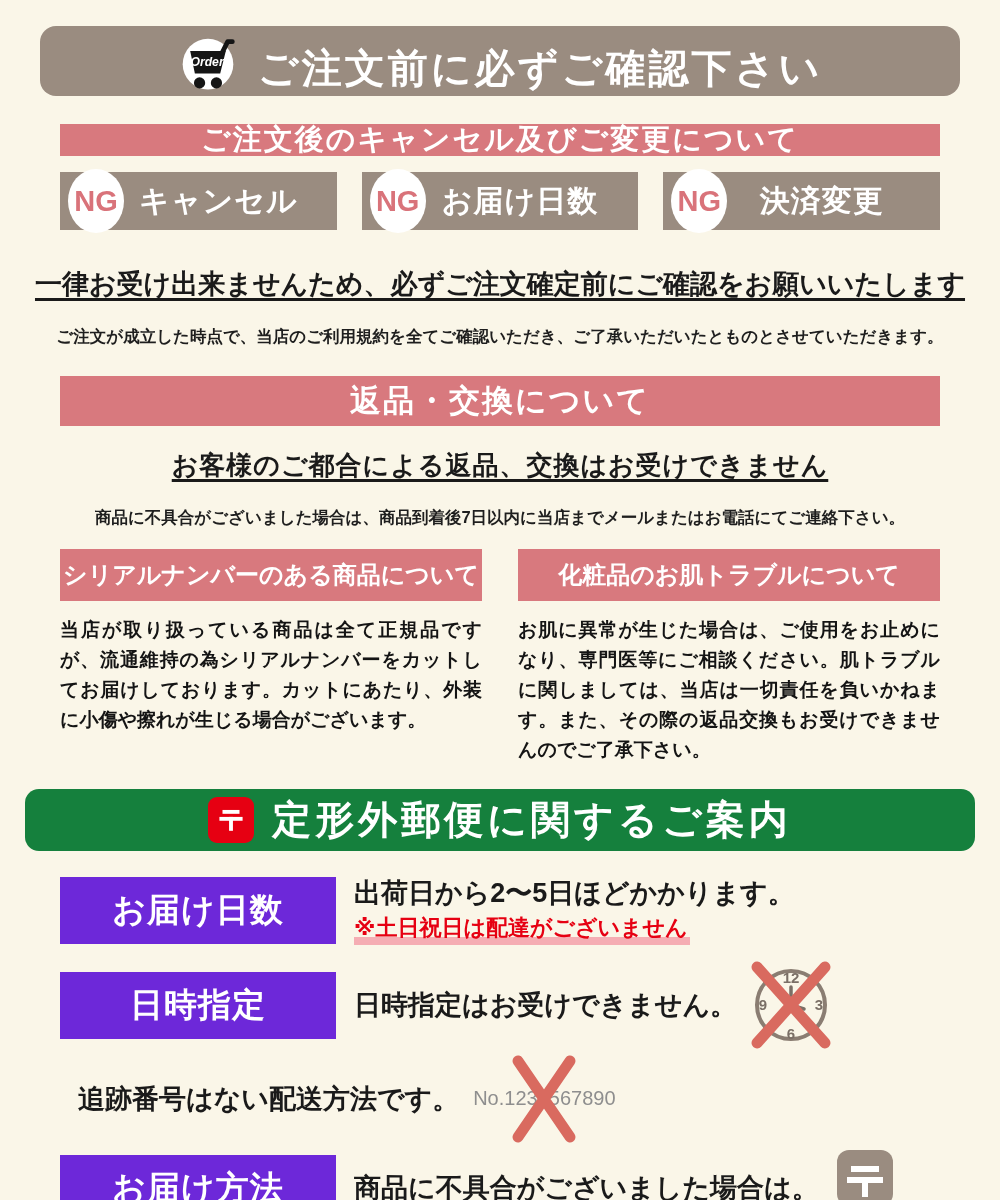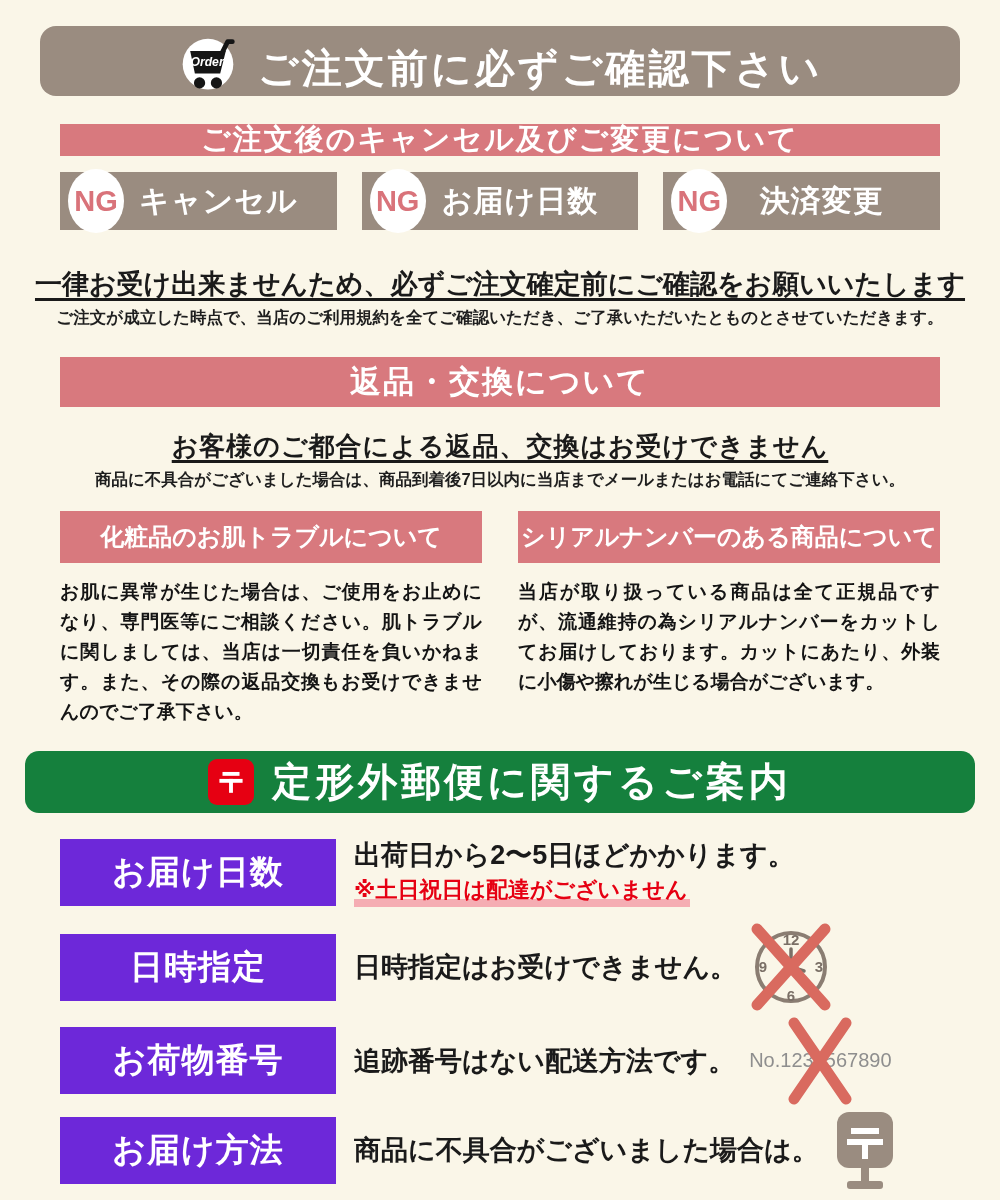--- a/index.html
+++ b/index.html
@@ -43,21 +43,21 @@
   .ng-badge span { color:#D9737A; font-size:29px; font-weight:800; }
   .ng-label { flex:1; text-align:center; color:#fff; font-size:30px; font-weight:800; letter-spacing:1px; padding-right:24px; white-space:nowrap; }
 
   .statement {
     margin-top:36px; text-align:center; font-size:27px; font-weight:800;
     text-decoration:underline; text-underline-offset:5px; text-decoration-thickness:3px;
     letter-spacing:0; white-space:nowrap;
   }
   .statement.second { font-size:26px; margin-top:22px; letter-spacing:1px; }
   .small-note {
-    margin-top:5px; text-align:center; font-size:16.5px; font-weight:600; color:#1e1e1e; white-space:nowrap;
+    margin-top:24px; text-align:center; font-size:16.5px; font-weight:600; color:#1e1e1e; white-space:nowrap;
   }
 
   
   .two-cols { margin:20px 60px 0; display:grid; grid-template-columns:1fr 1fr; column-gap:36px; }
   .col-head {
     height:52px; background:#D8797E; display:flex; align-items:center; justify-content:center;
   }
   .col-head span { color:#fff; font-size:24px; font-weight:800; white-space:nowrap; }
   .col-body {
     margin-top:14px; font-size:19px; line-height:1.58; font-weight:600; color:#141414;
@@ -145,29 +145,29 @@
   <div class="pink-banner" style="height:50px;">
     <span style="font-size:31px;">返品・交換について</span>
   </div>
 
   <div class="statement second">お客様のご都合による返品、交換はお受けできません</div>
   <div class="small-note">商品に不具合がございました場合は、商品到着後7日以内に当店までメールまたはお電話にてご連絡下さい。</div>
 
   <div class="two-cols">
     <div>
       <div class="col-head">
-        <span>化粧品のお肌トラブルについて</span>
-      </div>
-      <div class="col-body">お肌に異常が生じた場合は、ご使用をお止めになり、専門医等にご相談ください。肌トラブルに関しましては、当店は一切責任を負いかねます。また、その際の返品交換もお受けできませんのでご了承下さい。</div>
+        <span>シリアルナンバーのある商品について</span>
+      </div>
+      <div class="col-body">当店が取り扱っている商品は全て正規品ですが、流通維持の為シリアルナンバーをカットしてお届けしております。カットにあたり、外装に小傷や擦れが生じる場合がございます。</div>
     </div>
     <div>
       <div class="col-head">
-        <span>シリアルナンバーのある商品について</span>
-      </div>
-      <div class="col-body">当店が取り扱っている商品は全て正規品ですが、流通維持の為シリアルナンバーをカットしてお届けしております。カットにあたり、外装に小傷や擦れが生じる場合がございます。</div>
+        <span>化粧品のお肌トラブルについて</span>
+      </div>
+      <div class="col-body">お肌に異常が生じた場合は、ご使用をお止めになり、専門医等にご相談ください。肌トラブルに関しましては、当店は一切責任を負いかねます。また、その際の返品交換もお受けできませんのでご了承下さい。</div>
     </div>
   </div>
 
   <div class="mail-banner">
     <div class="postal-badge">
       <svg width="34" height="34" viewBox="0 0 44 44">
         <rect x="11" y="9" width="22" height="5" fill="#ffffff"></rect>
         <rect x="7" y="18" width="30" height="5" fill="#ffffff"></rect>
         <rect x="19.5" y="18" width="5" height="18" fill="#ffffff"></rect>
       </svg>
@@ -201,23 +201,20 @@
           <text x="76" y="51" text-anchor="middle" font-size="15" font-weight="bold" fill="#7A6F66">3</text>
           <text x="48" y="80" text-anchor="middle" font-size="15" font-weight="bold" fill="#7A6F66">6</text>
           <text x="20" y="51" text-anchor="middle" font-size="15" font-weight="bold" fill="#7A6F66">9</text>
           <path d="M48 46 L48 28 M48 46 L61 50" stroke="#7A6F66" stroke-width="3.5" stroke-linecap="round" fill="none"></path>
           <path d="M14 8 L82 84 M82 8 L14 84" stroke="#D96A5F" stroke-width="11" stroke-linecap="round"></path>
         </svg>
       </div>
     </div>
 
     <div class="info-row">
-      <div class="row-label">
-          <span>お荷物番号</span>
-        </div>
       <div class="row-content">
         <div class="row-text">追跡番号はない配送方法です。</div>
         <span class="tracking-wrap">
           <span class="tracking-no">No.1234567890</span>
           <svg class="tracking-x" viewBox="0 0 84 96">
             <path d="M16 10 L68 86 M68 10 L16 86" stroke="#D96A5F" stroke-width="11" stroke-linecap="round"></path>
           </svg>
         </span>
       </div>
     </div>

